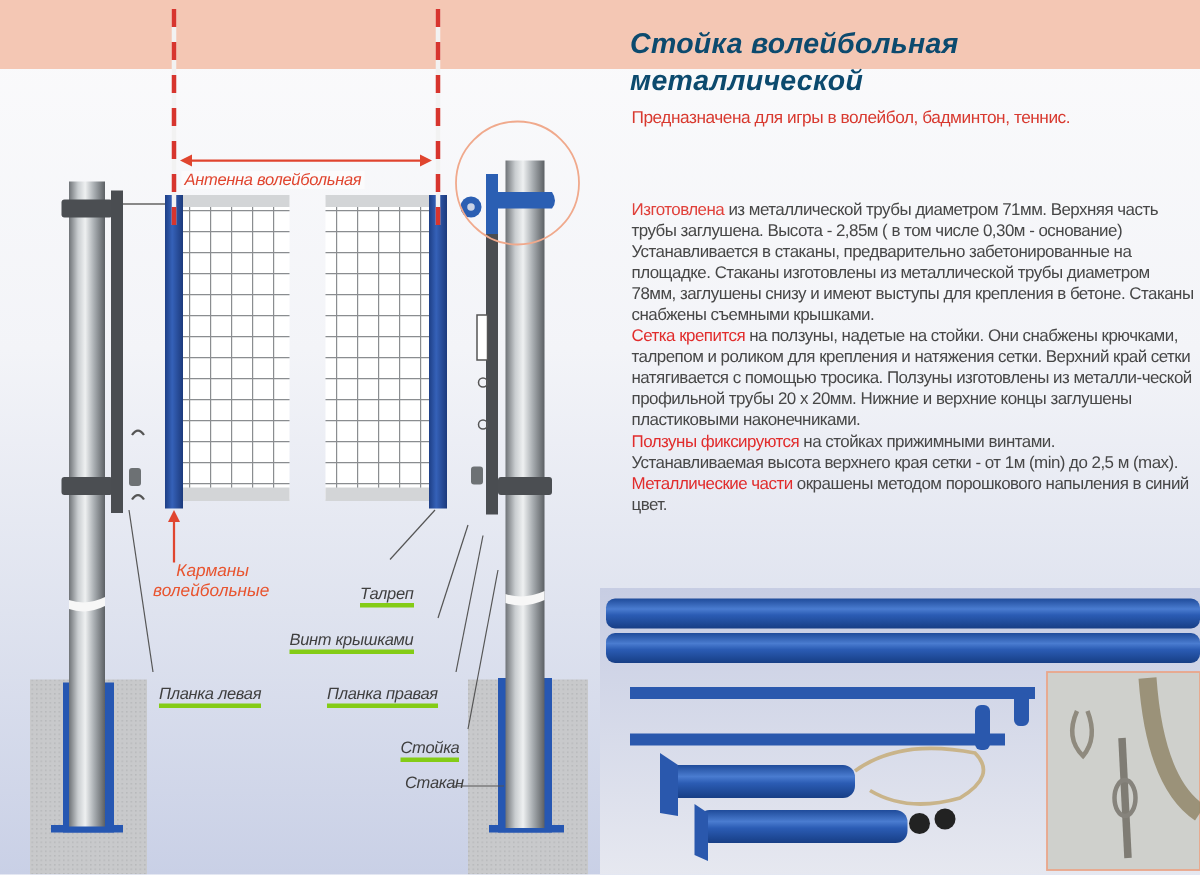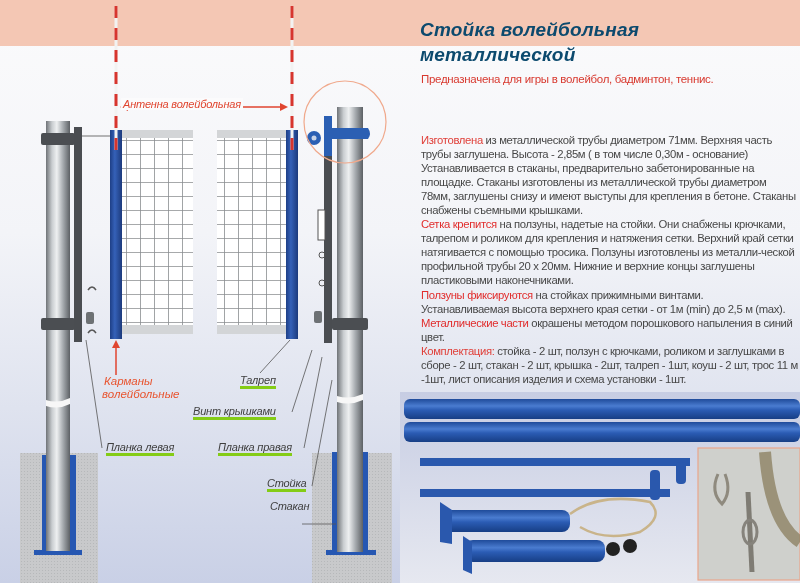--- a/index.html
+++ b/index.html
@@ -27,20 +27,21 @@
     position: absolute; left: 421px; top: 87px; width: 377px;
     font-size: 11.3px; color: #474747; line-height: 14.05px; letter-spacing: -0.35px; margin-top: 46px;
   }
   .body-text p { margin: 0; }
   .hl-red { color: #e12c2c; font-weight: normal; }
   .hl-red-light { color: #e0403a; }
   .photo { position: absolute; left: 400px; top: 392px; width: 400px; height: 191px; }
   .label {
     position: absolute; font-size: 11px; font-style: italic; color: #3f3f3f; white-space: nowrap;
     letter-spacing: -0.2px;
+    margin-top: 16px;
   }
   .label-u { border-bottom: 3px solid #84cc16; padding-bottom: 0px; }
   .label-red { color: #e8542f; font-size: 11.5px; font-style: italic; }
 </style>
 </head>
 <body>
 
 <div class="pink-band"></div>
 
 <svg class="diagram" viewBox="0 0 400 583" width="400" height="583">
@@ -136,42 +137,41 @@
     <path d="M290 340 L260 373"></path>
     <path d="M312 350 L292 412"></path>
     <path d="M322 357 L304 448"></path>
     <path d="M332 380 L312 486"></path>
     <path d="M336 524 L302 524"></path>
   </g>
 </svg>
 
 <div class="label" style="left:121px;top:98px;color:#e0452f;background:#fbfbfc;padding:0 2px;">Антенна волейбольная</div>
 <div class="label-red" style="position:absolute;left:102px;top:375px;line-height:13px;">
-  <div style="padding-left:2px;">Карманы</div>
+  <div style="padding-left:2px;text-align:center;">Карманы</div>
   <div>волейбольные</div>
 </div>
 <div class="label label-u" style="left:240px;top:374px;">Талреп</div>
 <div class="label label-u" style="left:193px;top:405px;">Винт крышками</div>
 <div class="label label-u" style="left:106px;top:441px;">Планка левая</div>
 <div class="label label-u" style="left:218px;top:441px;">Планка правая</div>
 <div class="label label-u" style="left:267px;top:477px;">Стойка</div>
 <div class="label" style="left:270px;top:500px;">Стакан</div>
 
 <div class="title">
   <div>Стойка волейбольная</div>
   <div>металлической</div>
 </div>
 <div class="subtitle">Предназначена для игры в волейбол, бадминтон, теннис.</div>
 
 <div class="body-text">
   <p><span class="hl-red-light">Изготовлена</span><span> из металлической трубы диаметром 71мм. Верхняя часть трубы заглушена.  Высота - 2,85м ( в том числе 0,30м - основание) Устанавливается в стаканы, предварительно забетонированные на площадке. Стаканы изготовлены из металлической трубы диаметром 78мм, заглушены снизу и имеют выступы для крепления в бетоне. Стаканы снабжены съемными крышками.</span></p>
   <p><span class="hl-red">Сетка крепится</span><span> на ползуны, надетые на стойки. Они снабжены крючками, талрепом и роликом для крепления и натяжения сетки. Верхний край сетки натягивается с помощью тросика. Ползуны изготовлены из металли-ческой профильной трубы 20 х 20мм. Нижние и верхние концы заглушены пластиковыми наконечниками.</span></p>
   <p><span class="hl-red">Ползуны фиксируются</span><span> на стойках прижимными винтами.</span><br><span>Устанавливаемая высота верхнего края сетки - от 1м (min) до 2,5 м (max).</span></p>
   <p><span class="hl-red">Металлические части</span><span> окрашены методом порошкового напыления в синий цвет.</span></p>
-  <p><span class="hl-red-light">Комплектация:</span><span> стойка - 2 шт, ползун с крючками, роликом и заглушками в сборе - 2 шт, стакан - 2 шт, крышка  - 2шт, талреп - 1шт, коуш - 2 шт, трос 11 м -1шт, лист описания изделия и схема установки - 1шт.</span></p>
 </div>
 
 <svg class="photo" viewBox="0 0 400 191" width="400" height="191">
   <defs>
     <linearGradient id="tube" x1="0" x2="0" y1="0" y2="1">
       <stop offset="0" stop-color="#1f4b9a"></stop>
       <stop offset="0.35" stop-color="#4a7cd0"></stop>
       <stop offset="0.55" stop-color="#2b5cb4"></stop>
       <stop offset="1" stop-color="#173e85"></stop>
     </linearGradient>

